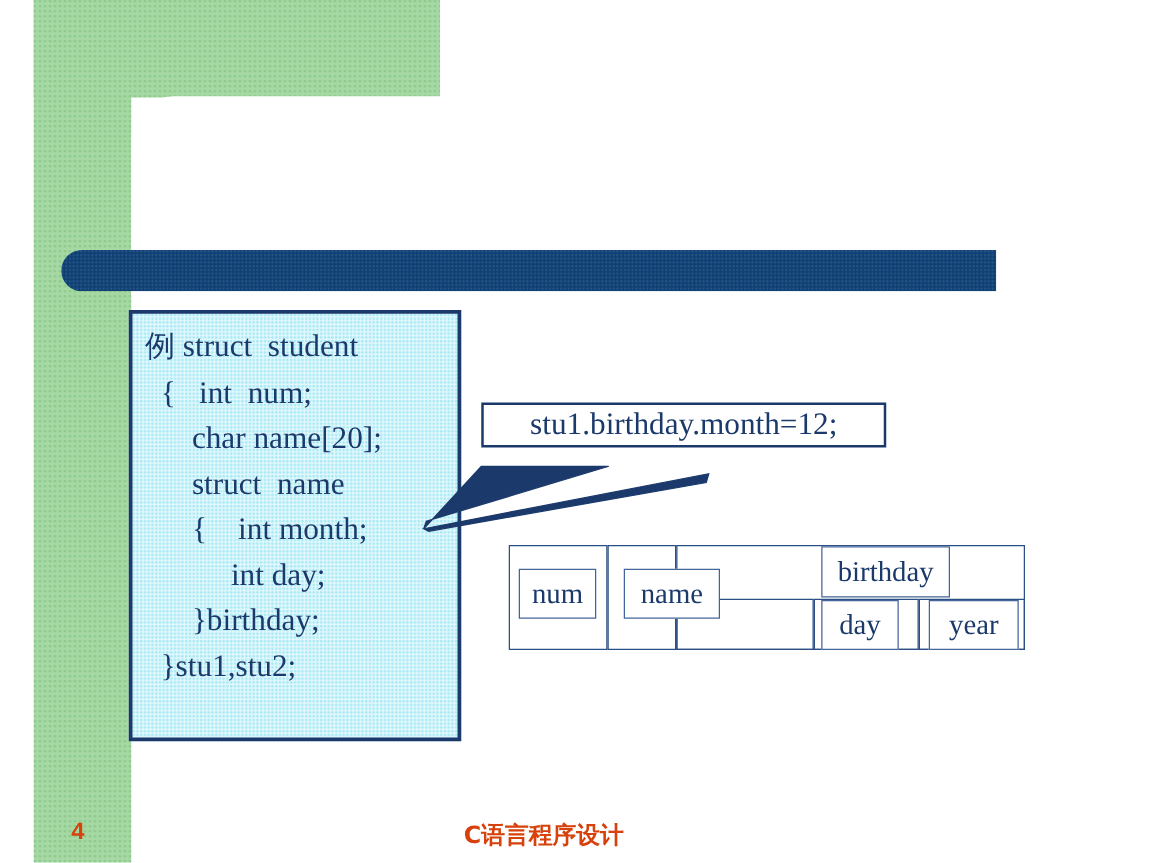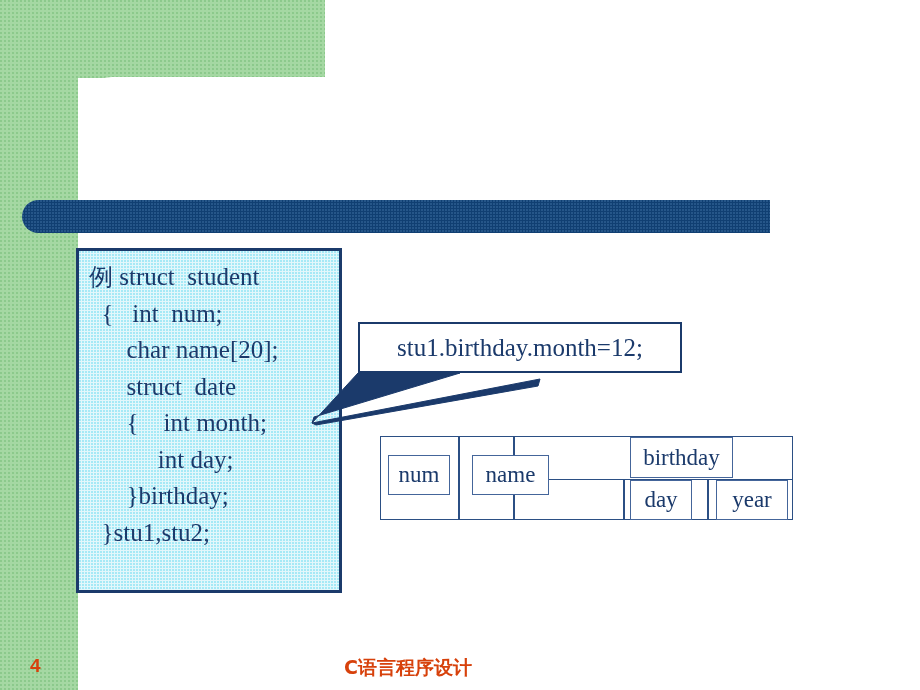--- a/index.html
+++ b/index.html
@@ -13,20 +13,21 @@
     position: relative;
     overflow: hidden;
     font-family: "Liberation Serif", serif;
   }
 
   
   #slide {
     position: absolute;
     inset: 0;
     background: #ffffff;
+    margin-left: 27px;
   }
 
   
   .green-col {
     position: absolute;
     left: 0;
     top: 0;
     width: 78px;
     height: 690px;
     background-color: #a5d8a3;
@@ -98,21 +99,21 @@
     font-family: "DejaVu Sans", sans-serif;
     font-size: 24px;
   }
 
   
   .callout {
     position: absolute;
     left: 358px;
     top: 322px;
     width: 324px;
-    height: 51px;
+    height: 36px;
     box-sizing: border-box;
     border: 2px solid #1b3a6b;
     background: #ffffff;
     display: flex;
     align-items: center;
     justify-content: center;
   }
   .callout-text {
     font-family: "Liberation Serif", serif;
     font-size: 25px;
@@ -187,21 +188,21 @@
   <div class="green-band"></div>
   <div class="green-col"></div>
   <div class="white-inset"></div>
 
   <div class="title-bar"></div>
 
   <div class="code-box">
     <div class="code-line"><span class="cjk">例</span><span> struct  student</span></div>
     <div class="code-line">  {   int  num;</div>
     <div class="code-line">      char name[20];</div>
-    <div class="code-line">      struct  date</div>
+    <div class="code-line">      struct  name</div>
     <div class="code-line">      {    int month;</div>
     <div class="code-line">           int day;</div>
     <div class="code-line">      }birthday;</div>
     <div class="code-line">  }stu1,stu2;</div>
   </div>
 
   <svg class="callout-tail" width="240" height="70" viewBox="0 0 240 70">
     <polygon points="12,58 58,8 160,8 14,52" fill="#1b3a6b" stroke="#1b3a6b" stroke-width="1"></polygon>
     <polygon points="12,58 240,14 238,21 16,60" fill="#1b3a6b" stroke="#1b3a6b" stroke-width="1"></polygon>
   </svg>

